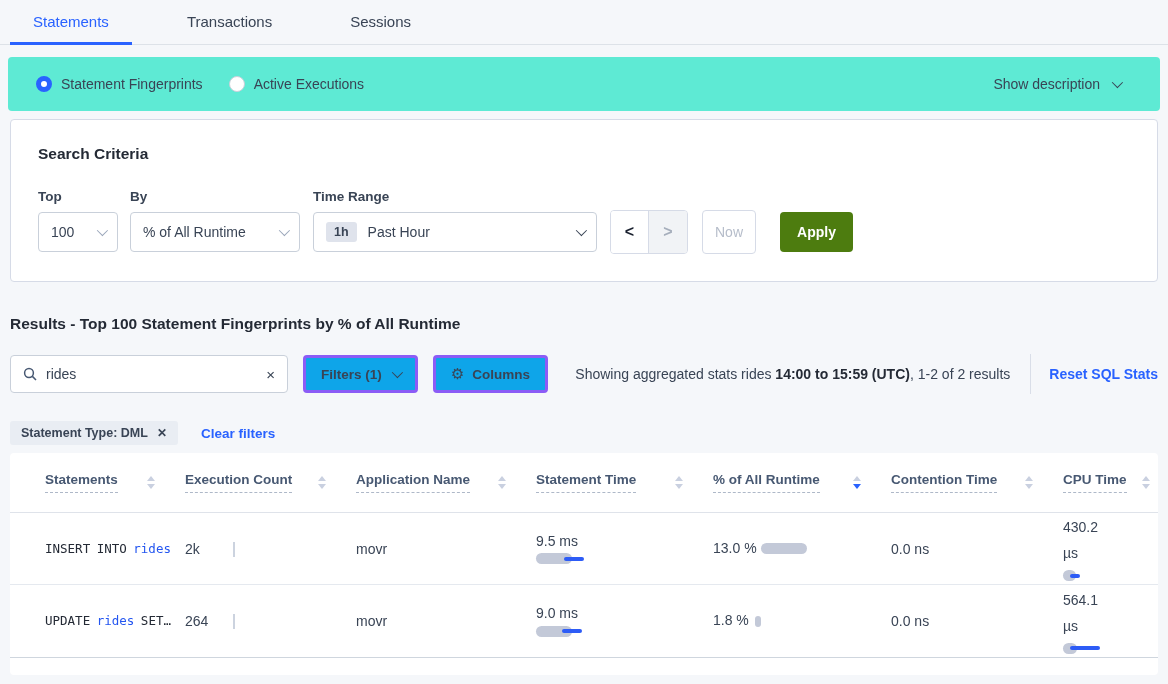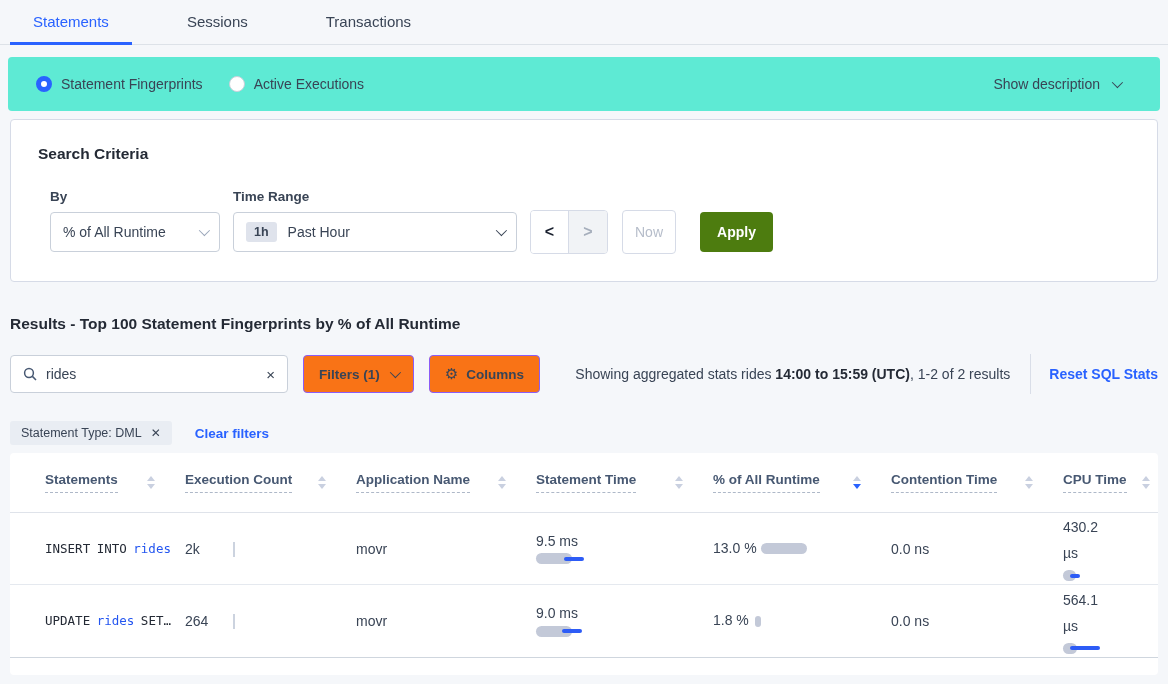--- a/index.html
+++ b/index.html
@@ -46,32 +46,32 @@
   .arrow-next { background:#f1f3f6; color:#a6aebc; }
   .now-btn { height:44px; width:54px; margin-left:14px; margin-bottom:-2px; border:1px solid #d6dbe7; border-radius:4px; background:#fff; color:#b6bdca; display:flex; align-items:center; justify-content:center; font-size:14px; }
   .apply-btn { height:40px; width:73px; margin-left:24px; border:none; border-radius:4px; background:#4d7c0f; color:#fff; font-weight:700; font-size:14px; display:flex; align-items:center; justify-content:center; cursor:pointer; }
 
   
   .results-heading { margin:33px 10px 0 10px; font-size:15.5px; font-weight:700; color:#242a35; }
   .controls-row { display:flex; align-items:center; margin:21px 10px 0 10px; }
   .search-box { width:278px; height:38px; border:1px solid #c9d0da; border-radius:4px; background:#fff; display:flex; align-items:center; padding:0 12px; }
   .search-box input { border:none; outline:none; flex:1; font-size:14px; color:#394455; font-family:"Liberation Sans", sans-serif; margin-left:9px; background:transparent; }
   .clear-x { color:#394455; font-size:15px; cursor:pointer; line-height:1; }
-  .btn { height:38px; border:1px solid #8b5cf6; border-radius:4px; background:#f97316; display:flex; align-items:center; padding:0 15px; font-weight:700; font-size:13.5px; color:#394455; cursor:pointer; }
+  .btn { height:38px; border:3px solid #8b5cf6; border-radius:4px; background:#0ea5e9; display:flex; align-items:center; padding:0 15px; font-weight:700; font-size:13.5px; color:#394455; cursor:pointer; }
   .btn-filters { margin-left:15px; }
   .btn-cols { margin-left:15px; }
   .gear { font-size:15px; margin-right:8px; font-weight:400; }
   .stats-text { margin-left:auto; color:#394455; white-space:nowrap; }
   .stats-text b { color:#242a35; }
   .vdivider { width:1px; height:40px; background:#d9dee8; margin:0 18px 0 20px; }
   .reset-link { color:#2962ff; font-weight:700; white-space:nowrap; cursor:pointer; }
 
   
   .chip-row { display:flex; align-items:center; margin:27px 10px 0 10px; }
-  .chip { background:#e9edf3; border-radius:3px; padding:5px 11px; font-size:12.5px; font-weight:400; color:#394455; display:flex; align-items:center; }
+  .chip { background:#e9edf3; border-radius:3px; padding:5px 11px; font-size:12.5px; font-weight:700; color:#394455; display:flex; align-items:center; }
   .chip .x { margin-left:9px; font-size:12px; cursor:pointer; }
   .clear-link { color:#2962ff; font-weight:700; font-size:13.5px; margin-left:23px; cursor:pointer; }
 
   
   .table-panel { background:#fff; border-radius:4px; margin:8px 10px 6px 10px; height:222px; overflow:hidden; }
   .thead { display:flex; align-items:center; height:60px; border-bottom:1px solid #dfe3ea; padding-left:35px; }
   .trow { display:flex; align-items:center; border-bottom:1px solid #e5e9ef; padding-left:35px; }
   .trow.r1 { height:72px; }
   .trow.r2 { height:73px; border-bottom-color:#cfd6de; }
   .col-st{flex:0 0 140px}.col-ec{flex:0 0 171px}.col-an{flex:0 0 180px}
@@ -98,22 +98,22 @@
   .rt-bar-wrap { margin-left:4px; }
   .cell-text { color:#394455; }
 
   .mag { flex:0 0 auto; }
 </style>
 </head>
 <body>
 
 <div class="tabbar">
   <div class="tab active">Statements</div>
+  <div class="tab">Transactions</div>
   <div class="tab">Sessions</div>
-  <div class="tab">Transactions</div>
 </div>
 
 <div class="toggle-panel">
   <div class="radio-opt">
     <span class="radio-circle on"></span>
     <span>Statement Fingerprints</span>
   </div>
   <div class="radio-opt">
     <span class="radio-circle off"></span>
     <span>Active Executions</span>
@@ -121,20 +121,27 @@
   <div class="spacer"></div>
   <div class="show-desc">
     <span>Show description</span>
     <span class="chev"></span>
   </div>
 </div>
 
 <div class="criteria">
   <div class="criteria-title">Search Criteria</div>
   <div class="fields">
+    <div class="field">
+      <span class="field-label">Top</span>
+      <div class="select sel-top">
+        <span class="sel-val">100</span>
+        <span class="chev light"></span>
+      </div>
+    </div>
     <div class="field" style="margin-left:0;">
       <span class="field-label" style="margin-left:12px;">By</span>
       <div class="select sel-by">
         <span class="sel-val">% of All Runtime</span>
         <span class="chev light"></span>
       </div>
     </div>
     <div class="field">
       <span class="field-label" style="margin-left:13px;">Time Range</span>
       <div class="select sel-time">

